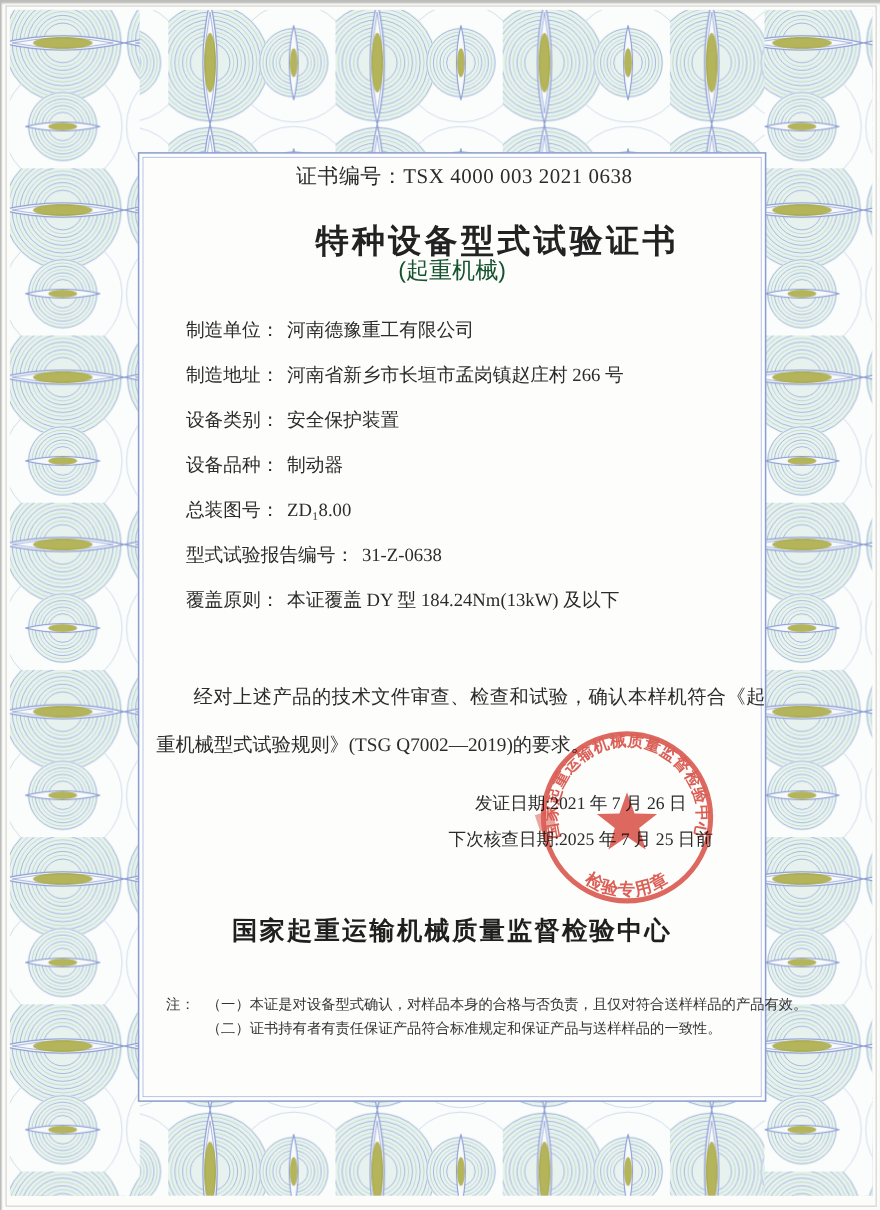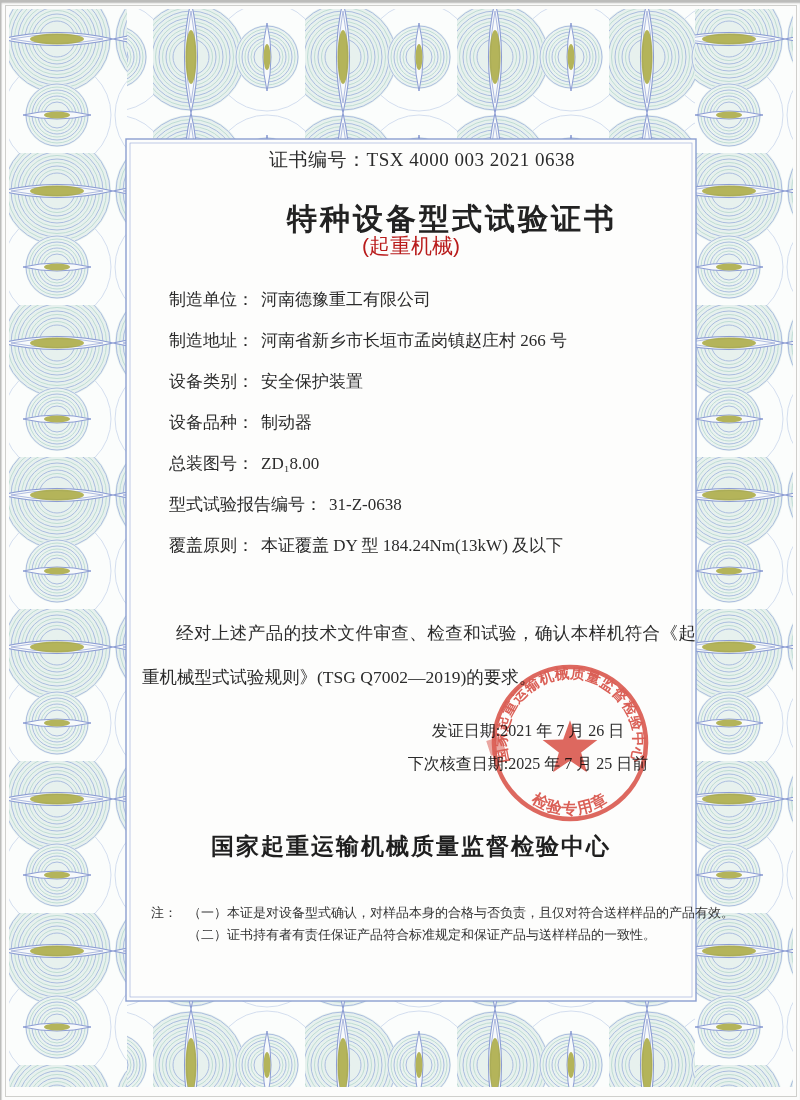--- a/index.html
+++ b/index.html
@@ -6,21 +6,21 @@
   .page{position:relative;width:800px;height:1100px;margin:0 auto;background:#fcfcfb;
         font-family:"Liberation Serif","DejaVu Serif",serif;color:#2b2b2b;overflow:hidden;
         border:1px solid #bcbcba; box-shadow: inset 0 3px 2px -1px #b9b9b7, inset -2px 0 1px -1px #d8d8d6, inset 2px 0 1px -1px #d8d8d6;}
   .bg{position:absolute;left:0;top:0;z-index:0;}
   .layer{position:absolute;left:0;top:0;width:684px;height:1100px;z-index:2;}
   .abs{position:absolute;}
   .certno{top:146px;right:110px;font-size:19px;letter-spacing:.5px;}
   .title{top:198px;left:125px;width:570px;text-align:center;font-size:30px;font-weight:bold;
          letter-spacing:3px;font-family:"Liberation Sans","DejaVu Sans",sans-serif;color:#222;margin-left:41px;}
   .subtitle{top:231px;left:125px;width:570px;text-align:center;font-size:21px;
-            font-family:"Liberation Sans","DejaVu Sans",sans-serif;color:#b91c1c;}
+            font-family:"Liberation Sans","DejaVu Sans",sans-serif;color:#14532d;}
   .fields{top:278px;left:168px;width:525px;font-size:17px;}
   .frow{height:41px;line-height:41px;white-space:nowrap;}
   .fvalue{margin-left:7px;}
   .statement{top:610px;left:141px;width:554px;font-size:17.5px;line-height:44px;
              text-indent:34px;text-align:justify;}
   .dates{top:713px;left:387px;width:280px;text-align:center;font-size:16px;line-height:33px;z-index:2;}
   .org{top:830px;left:125px;width:570px;text-align:center;font-size:23px;font-weight:600;
        letter-spacing:2px;color:#1f1f1f;}
   .notes{top:901px;left:150px;width:548px;font-size:13px;line-height:22px;color:#333;}
   .notes .prefix{position:absolute;left:0;top:0;}

